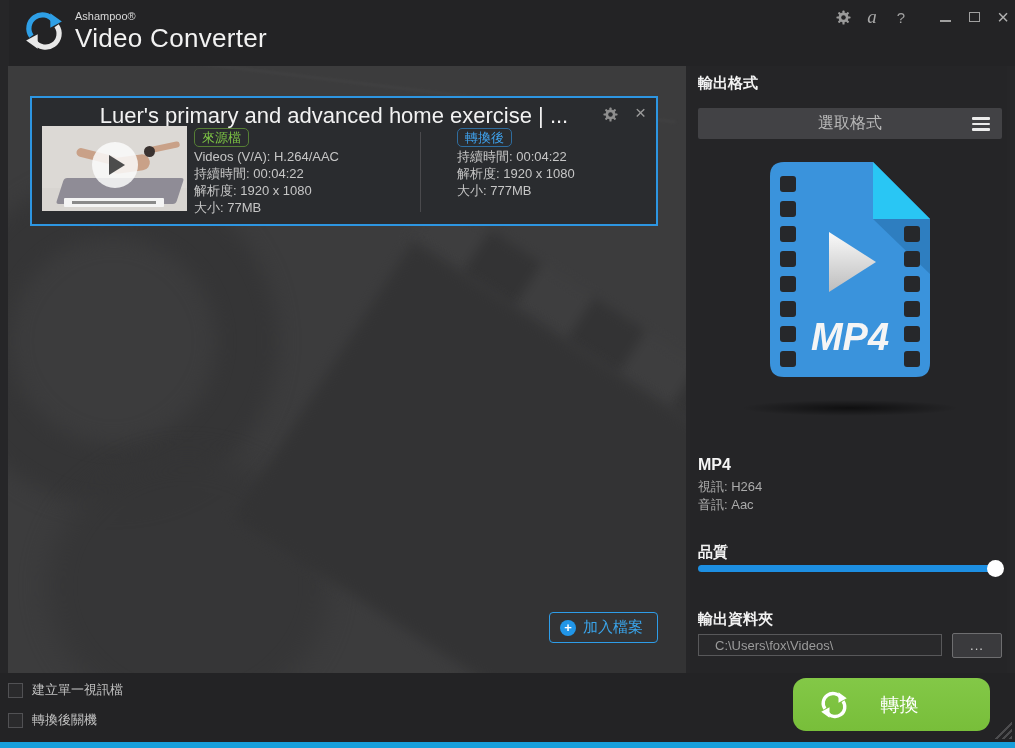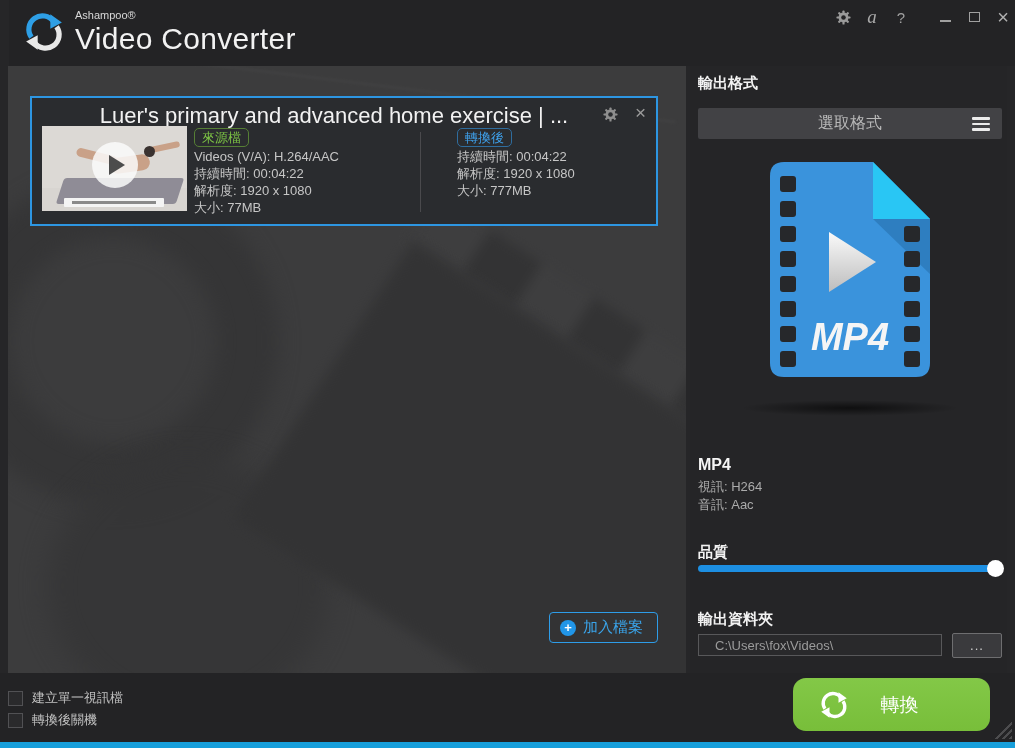--- a/index.html
+++ b/index.html
@@ -6,21 +6,21 @@
   html,body { width:1015px; height:748px; overflow:hidden; }
   body { font-family:"Liberation Sans","DejaVu Sans",sans-serif; background:#262628; position:relative; }
 
   .window { position:absolute; inset:0; background:#262628; }
 
   
   .titlebar { position:absolute; left:0; top:0; width:1015px; height:66px; background:#232325;margin-left:9px; }
   .brand { position:absolute; left:14px; top:10px; display:flex; align-items:center; gap:10px; }
   .brand-text { display:flex; flex-direction:column; line-height:1; }
   .brand-small { font-size:11px; color:#d8d8d8; margin-bottom:3px; }
-  .brand-large { font-size:30px; color:#f2f2f2; font-weight:400; letter-spacing:.3px; }
+  .brand-large { font-size:26px; color:#f2f2f2; font-weight:400; letter-spacing:.3px; }
   .tb-controls { position:absolute; right:10px; top:4px; height:26px; display:flex; align-items:center; gap:7px; }
   .tb-btn { width:22px; height:24px; display:flex; align-items:center; justify-content:center; color:#9a9a9a; cursor:default; }
   .tb-a { font-family:"Liberation Serif","DejaVu Serif",serif; font-style:italic; font-size:19px; color:#a8a8a8; }
   .tb-q { font-size:15px; color:#a0a0a0; }
   .min-bar { width:11px; height:2px; background:#a0a0a0; margin-top:8px; }
   .max-box { width:11px; height:10px; border:1.5px solid #a0a0a0; }
   .close-x { font-size:20px; color:#b0b0b0; line-height:1; }
   .spacer8 { width:8px; }
 
   
@@ -78,21 +78,21 @@
 
   .slider { position:absolute; left:8px; top:499px; width:304px; height:7px; background:#1d8fe2; border-radius:4px; }
   .slider-thumb { position:absolute; right:-2px; top:-5px; width:17px; height:17px; border-radius:50%; background:#fff; }
 
   .folder-input { position:absolute; left:8px; top:568px; width:244px; height:22px; background:#29292b; border:1px solid #58585a; color:#9b9b9b; font-size:13px; padding:0 16px; font-family:"Liberation Sans","DejaVu Sans",sans-serif; }
   .browse-btn { position:absolute; left:262px; top:567px; width:50px; height:25px; background:#3a3a3d; border:1px solid #6e6e70; border-radius:2px; color:#d0d0d0; font-size:13px; letter-spacing:1px; }
 
   
   .footer { position:absolute; left:0; top:673px; width:1015px; height:69px; background:#232325; }
   .chk-row { position:absolute; left:8px; display:flex; align-items:center; gap:9px; }
-  .row1 { top:16px; } .row2 { top:38px; }
+  .row1 { top:8px; } .row2 { top:38px; }
   .chk-box { width:15px; height:15px; background:#2a2a2c; border:1px solid #515154; }
   .chk-label { font-size:13px; color:#c2c2c2; }
 
   .convert-btn { position:absolute; left:793px; top:5px; width:197px; height:53px; background:linear-gradient(#83c847,#78be3a); border:none; border-radius:13px; display:flex; align-items:center; color:#fff; }
   .convert-btn svg { margin-left:26px; }
   .convert-label { flex:1; text-align:center; margin-right:40px; font-size:19px; color:#fff; }
 
   .resize-grip { position:absolute; right:3px; bottom:3px; width:18px; height:18px; background:repeating-linear-gradient(135deg, transparent 0 3px, #4c4c4e 3px 5px); clip-path:polygon(100% 0, 100% 100%, 0 100%); }
 
   .bottom-line { position:absolute; left:0; top:742px; width:1015px; height:6px; background:#179fdb; }

